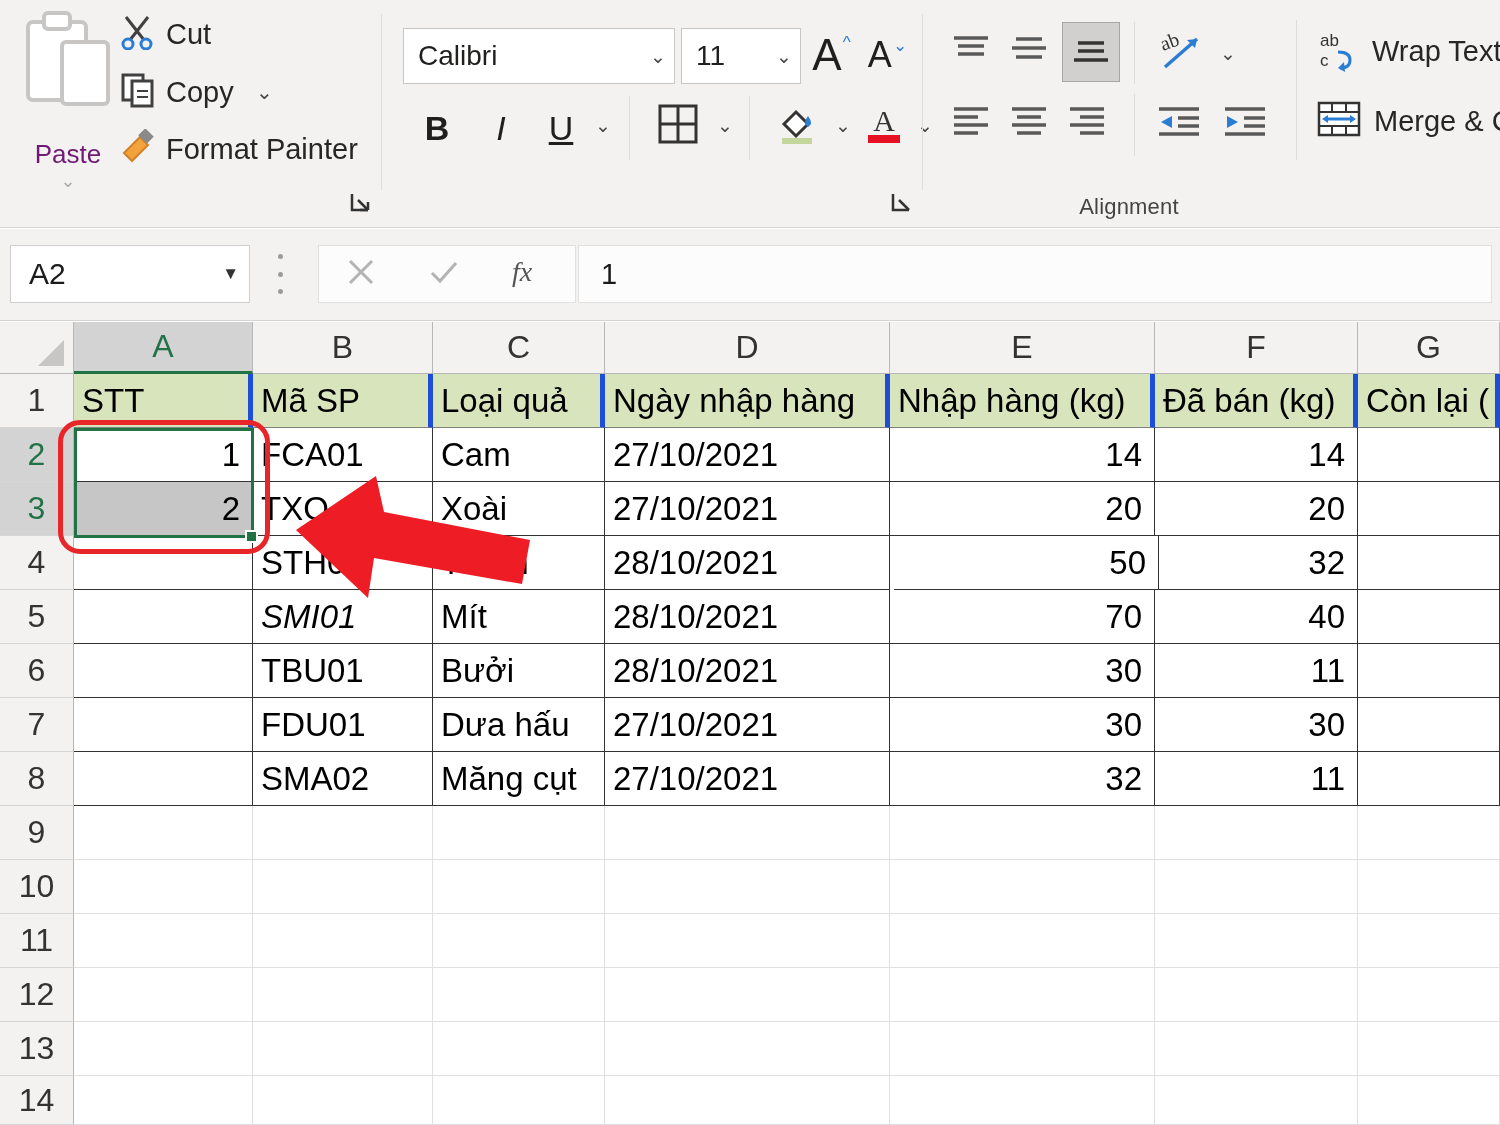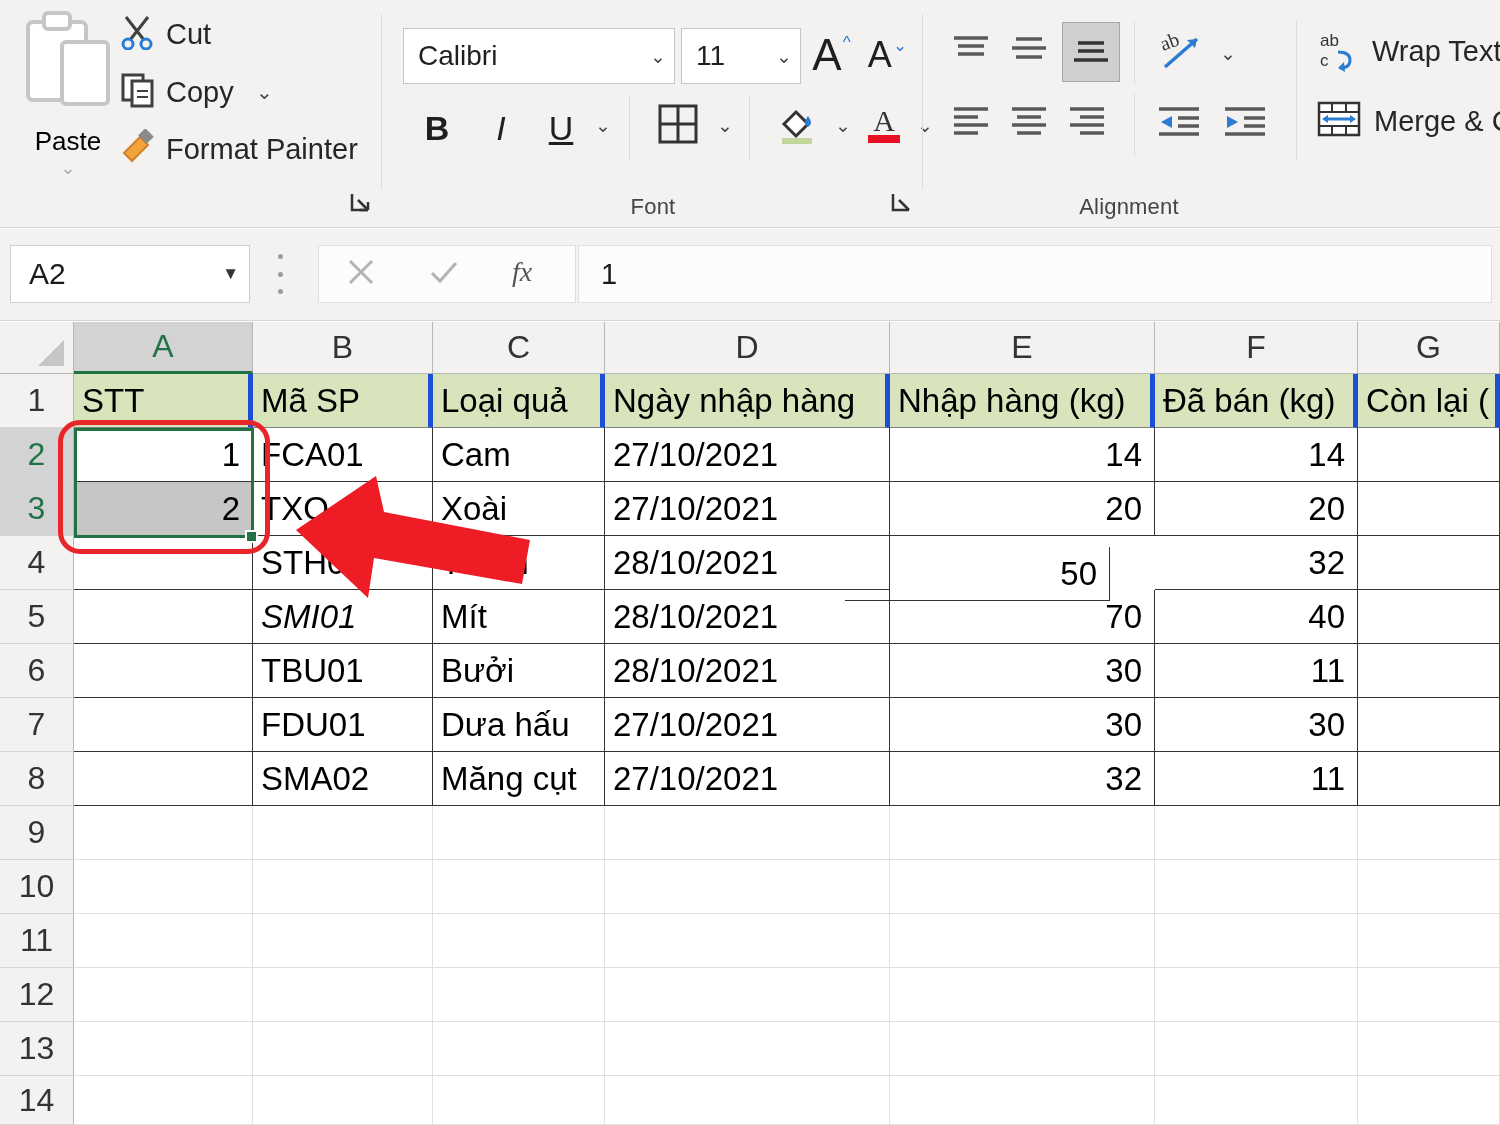--- a/index.html
+++ b/index.html
@@ -30,21 +30,21 @@
     position: absolute; bottom: 12px; width: 26px; height: 26px;
     cursor: pointer;
   }
 
   
   #g-clipboard { left: 0; width: 382px; }
   .paste-btn {
     position: absolute; left: 18px; top: 10px; width: 100px; height: 165px;
     text-align: center; cursor: pointer;
   }
-  .paste-label { font-size: 26px; color: #000000; margin-top: 8px; }
+  .paste-label { font-size: 26px; color: #701a75; margin-top: 21px; }
   .paste-caret { font-size: 18px; color: #a6a6a6; line-height: 1; margin-top: 2px; }
   .cb-item {
     position: absolute; left: 120px; height: 52px;
     display: flex; align-items: center; gap: 12px; cursor: pointer;
   }
   .cb-item .lbl { font-size: 29px; color: #262626; white-space: nowrap; }
   .cb-caret { position: absolute; font-size: 20px; color: #444; cursor: pointer; }
 
   
   #g-font { left: 383px; width: 540px; }
@@ -275,21 +275,20 @@
       <div class="fbtn" style="left:474px; top:98px; width:54px; height:56px">
         <span>
           <svg width="42" height="44" viewBox="0 0 42 44">
             <text x="21" y="29" font-size="30" text-anchor="middle" fill="#333" font-family="Liberation Serif, serif">A</text>
             <rect x="5" y="33" width="32" height="8" fill="#e81123"></rect>
           </svg>
         </span>
       </div>
       <div class="fbtn-caret" style="left:534px; top:114px">⌄</div>
 
-      <div class="rgroup-label">Font</div>
       <div class="dlg-launcher" style="right:8px">
         <svg width="26" height="26" viewBox="0 0 26 26">
           <path d="M4 4 L4 20 L20 20" fill="none" stroke="#333" stroke-width="2.5"></path>
           <line x1="10" y1="10" x2="20" y2="20" stroke="#333" stroke-width="2.5"></line>
         </svg>
       </div>
       <div class="rgroup-sep" style="right:0"></div>
     </div>
 
     <div class="rgroup" id="g-align">
@@ -509,21 +508,21 @@
         <div class="cell bordered" style="left: 253px; width: 180px; top: 160px; height: 54px;">TXO</div>
         <div class="cell bordered" style="left: 433px; width: 172px; top: 160px; height: 54px;">Xoài</div>
         <div class="cell bordered" style="left: 605px; width: 285px; top: 160px; height: 54px;">27/10/2021</div>
         <div class="cell bordered num" style="left: 890px; width: 265px; top: 160px; height: 54px;">20</div>
         <div class="cell bordered num" style="left: 1155px; width: 203px; top: 160px; height: 54px;">20</div>
         <div class="cell bordered num" style="left: 1358px; width: 142px; top: 160px; height: 54px;"></div>
         <div class="cell bordered num" style="left: 74px; width: 179px; top: 214px; height: 54px;"></div>
         <div class="cell bordered" style="left: 253px; width: 180px; top: 214px; height: 54px;">STH02</div>
         <div class="cell bordered" style="left: 433px; width: 172px; top: 214px; height: 54px;">Thơm</div>
         <div class="cell bordered" style="left: 605px; width: 285px; top: 214px; height: 54px;">28/10/2021</div>
-        <div class="cell bordered num" style="left: 845px; width: 265px; top: 214px; height: 54px; margin-top: 11px;">50</div>
+        <div class="cell bordered num" style="left: 894px; width: 265px; top: 214px; height: 54px;">50</div>
         <div class="cell bordered num" style="left: 1155px; width: 203px; top: 214px; height: 54px;">32</div>
         <div class="cell bordered num" style="left: 1358px; width: 142px; top: 214px; height: 54px;"></div>
         <div class="cell bordered num" style="left: 74px; width: 179px; top: 268px; height: 54px;"></div>
         <div class="cell bordered" style="left: 253px; width: 180px; top: 268px; height: 54px; font-style: italic;">SMI01</div>
         <div class="cell bordered" style="left: 433px; width: 172px; top: 268px; height: 54px;">Mít</div>
         <div class="cell bordered" style="left: 605px; width: 285px; top: 268px; height: 54px;">28/10/2021</div>
         <div class="cell bordered num" style="left: 890px; width: 265px; top: 268px; height: 54px;">70</div>
         <div class="cell bordered num" style="left: 1155px; width: 203px; top: 268px; height: 54px;">40</div>
         <div class="cell bordered num" style="left: 1358px; width: 142px; top: 268px; height: 54px;"></div>
         <div class="cell bordered num" style="left: 74px; width: 179px; top: 322px; height: 54px;"></div>

